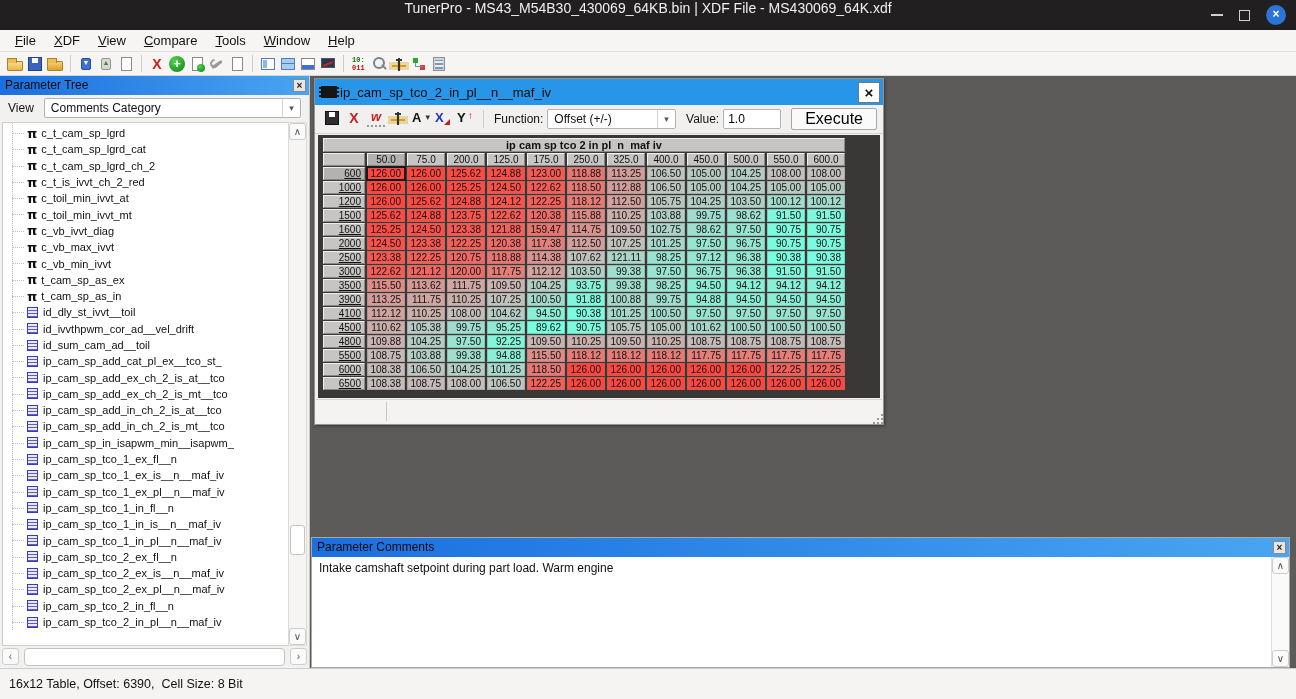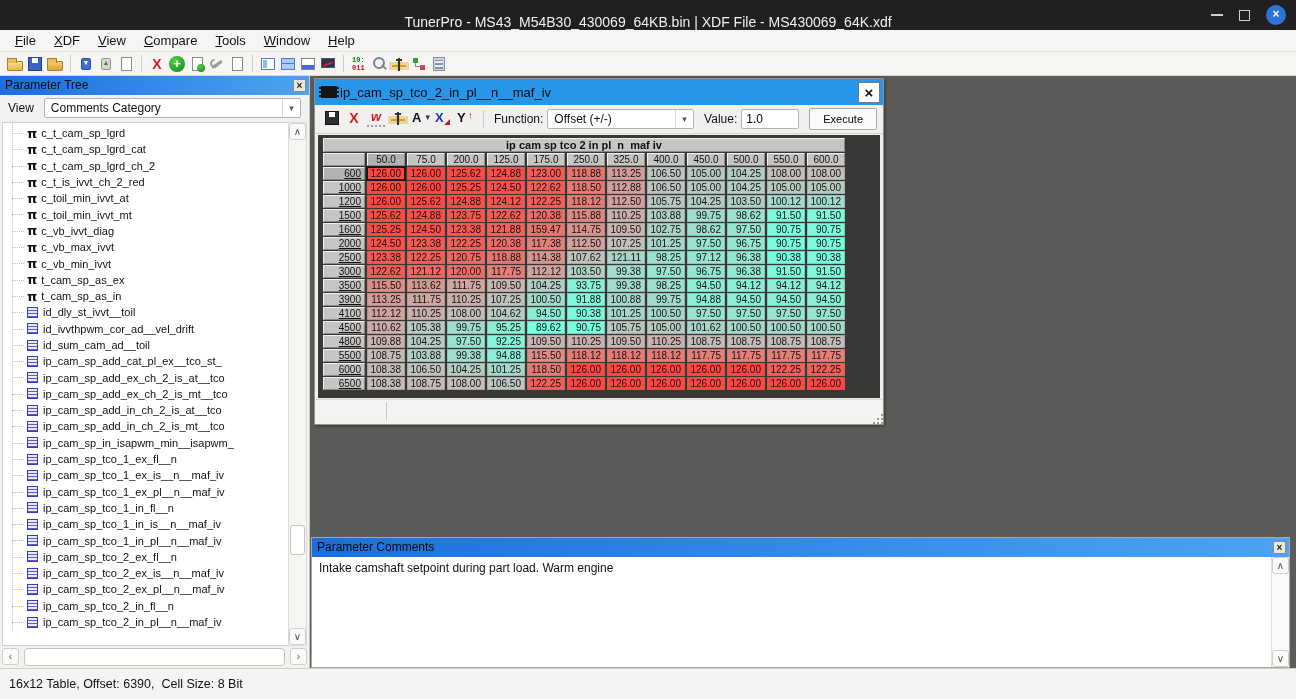--- a/index.html
+++ b/index.html
@@ -1,21 +1,21 @@
 <!DOCTYPE html>
 <html><head>
 <meta charset="utf-8">
 <style>
   * { margin:0; padding:0; box-sizing:border-box; }
   html,body { width:1296px; height:699px; overflow:hidden; background:#5d5b59;
     font-family:"Liberation Sans","DejaVu Sans",sans-serif; color:#111; }
 
   
   #titlebar { position:absolute; left:0; top:0; width:1296px; height:30px; background:#211f1f;
-    color:#f0f0f0; font-size:14px; display:flex; align-items:flex-end; justify-content:center; }
+    color:#f0f0f0; font-size:14px; display:flex; align-items:flex-start; justify-content:center; }
   #win-controls { position:absolute; right:10px; top:0; height:30px; display:flex; align-items:center; gap:16px; }
   .wc-min { width:12px; height:2px; background:#cfcfcf; }
   .wc-max { width:11px; height:11px; border:1px solid #cfcfcf; }
   .wc-close { width:20px; height:20px; border-radius:50%; background:#2d74d8; color:#fff;
     font-size:12px; line-height:19px; text-align:center; font-weight:bold; }
 
   #menubar { position:absolute; left:0; top:30px; width:1296px; height:22px; background:#f6f5f3;
     border-bottom:1px solid #e3e1dd; display:flex; align-items:center; padding-left:6px; font-size:13px; }
   .menu-item { padding:1px 9px; }
   .menu-item u { text-decoration:underline; }
@@ -126,21 +126,21 @@
   .chip-icon::after { content:""; position:absolute; right:-2px; top:1px; bottom:1px; width:2px;
     background:repeating-linear-gradient(0deg,#161616 0 2px,transparent 2px 4px); }
   #editor-title .t { flex:1; color:#0a0a0a; }
   #editor-close { width:22px; height:21px; background:#fff; border:1px solid #777; text-align:center;
     font:bold 15px/19px "Liberation Sans",sans-serif; color:#111; }
   #editor-toolbar { height:29px; display:flex; align-items:center; padding:0 6px; border-bottom:1px solid #d6d4d0; font-size:12px; }
   .esep { width:1px; height:18px; background:#cfcdca; margin:0 8px; }
   #func-combo { width:112px; height:20px; }
   #value-input { width:58px; height:20px; border:1px solid #b5b3af; border-radius:2px; font-size:12px; padding:0 4px;
     font-family:"Liberation Sans",sans-serif; }
-  #execute-btn { height:22px; margin-left:10px; padding:0 13px; background:#fbfafa; border:1px solid #aaa8a4; border-radius:2px; font-size:11px; }
+  #execute-btn { height:22px; margin-left:10px; padding:0 13px; background:#fbfafa; border:1px solid #aaa8a4; border-radius:2px; font-size:16px; }
   .lbl { margin:0 4px 0 2px; }
 
   #editor-body { position:absolute; left:3px; right:3px; top:56px; bottom:26px; background:#3a3836; padding:2px 0 0 3px; overflow:hidden; }
   #map-table { border-collapse:separate; border-spacing:2px 1px; font-size:10px; }
   #map-table th { background:#c6c5c3; font-weight:normal; border:1px solid; border-color:#f0efee #8a8987 #8a8987 #f0efee;
     height:12px; padding:0 3px 0 0; text-align:right; }
   #map-table th.axis-title { text-align:center; font-weight:bold; font-size:11px; white-space:pre; padding:0; }
   #map-table th.col-h { width:38px; text-align:center; padding:0; }
   #map-table th.row-h { width:42px;text-decoration:underline; }
   #map-table td { width:38px; height:12px; text-align:right; padding:0 3px 0 0; border:1px solid rgba(120,120,120,.35); }

